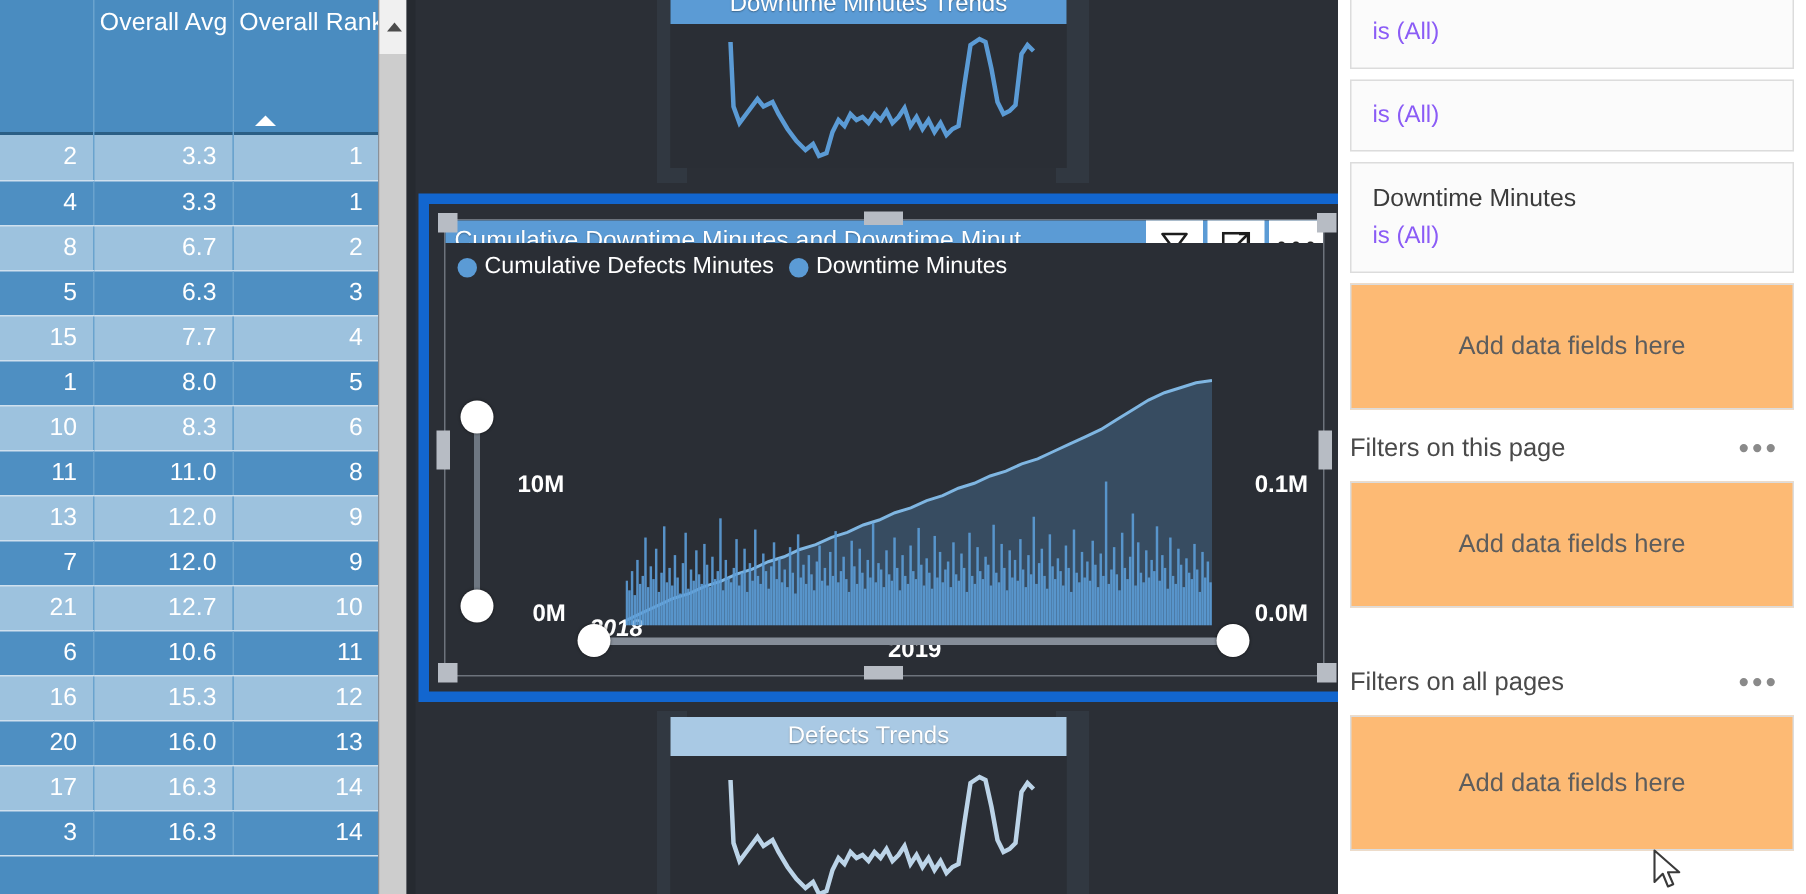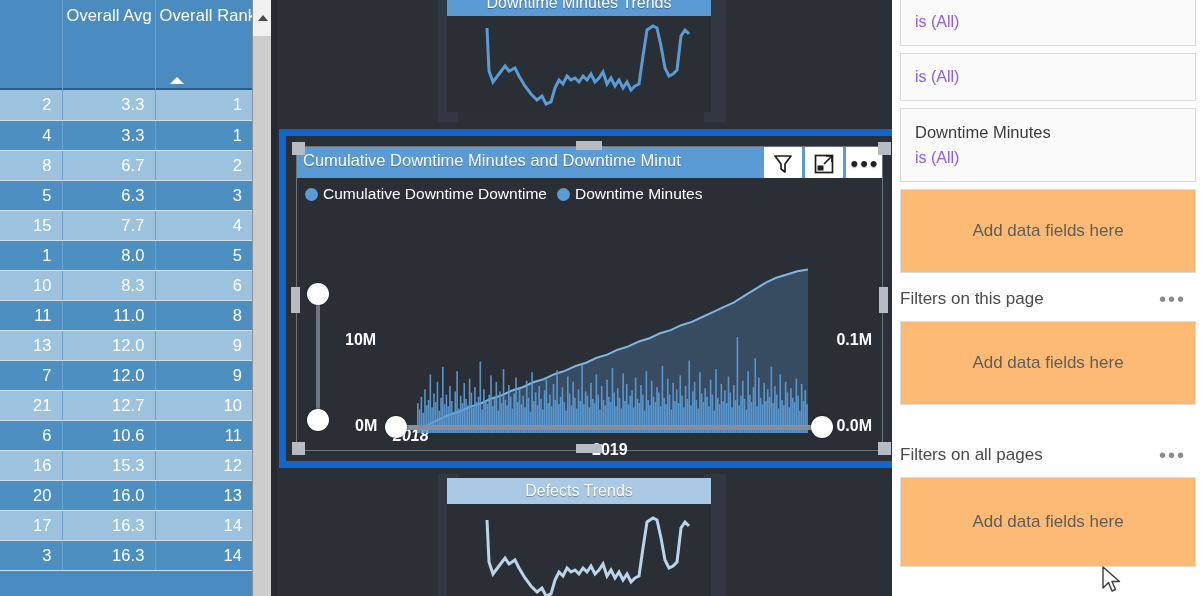--- a/index.html
+++ b/index.html
@@ -103,21 +103,21 @@
     border: 7px solid #1266cf;
     background: transparent;
   }
   .visual {
     position: absolute; left: 296px; top: 146px; width: 587px; height: 305px;
     background: #2a2e35;
     border: 1px solid #6d737c;
   }
   .vis-title {
     position: relative;
-    height: 31px; background: #5b9bd5; color: #ffffff;
+    height: 15px; background: #5b9bd5; color: #ffffff;
     font-size: 16.5px; line-height: 27px; padding-left: 6px;
     overflow: hidden; white-space: nowrap;
     text-shadow: 0 1px 1px rgba(0,0,0,.3);
   }
   .vis-actions {
     position: absolute; right: -2px; top: -1px; display: flex; gap: 3px;
   }
   .act-btn {
     width: 38px; height: 36px; background: #ffffff;
     display: flex; align-items: center; justify-content: center;
@@ -358,21 +358,21 @@
         </div>
         <div class="act-btn">
           <span class="dots">•••</span>
         </div>
       </div>
     </div>
 
     <div class="legend">
       <span class="item">
         <span class="dot"></span>
-        <span>Cumulative Downtime Downtime</span>
+        <span>Cumulative Defects Minutes</span>
       </span>
       <span class="item">
         <span class="dot"></span>
         <span>Downtime Minutes</span>
       </span>
     </div>
 
     <div class="plot-wrap">
       <span class="axis-lbl y-left-top">10M</span>
       <span class="axis-lbl y-left-bot">0M</span>

